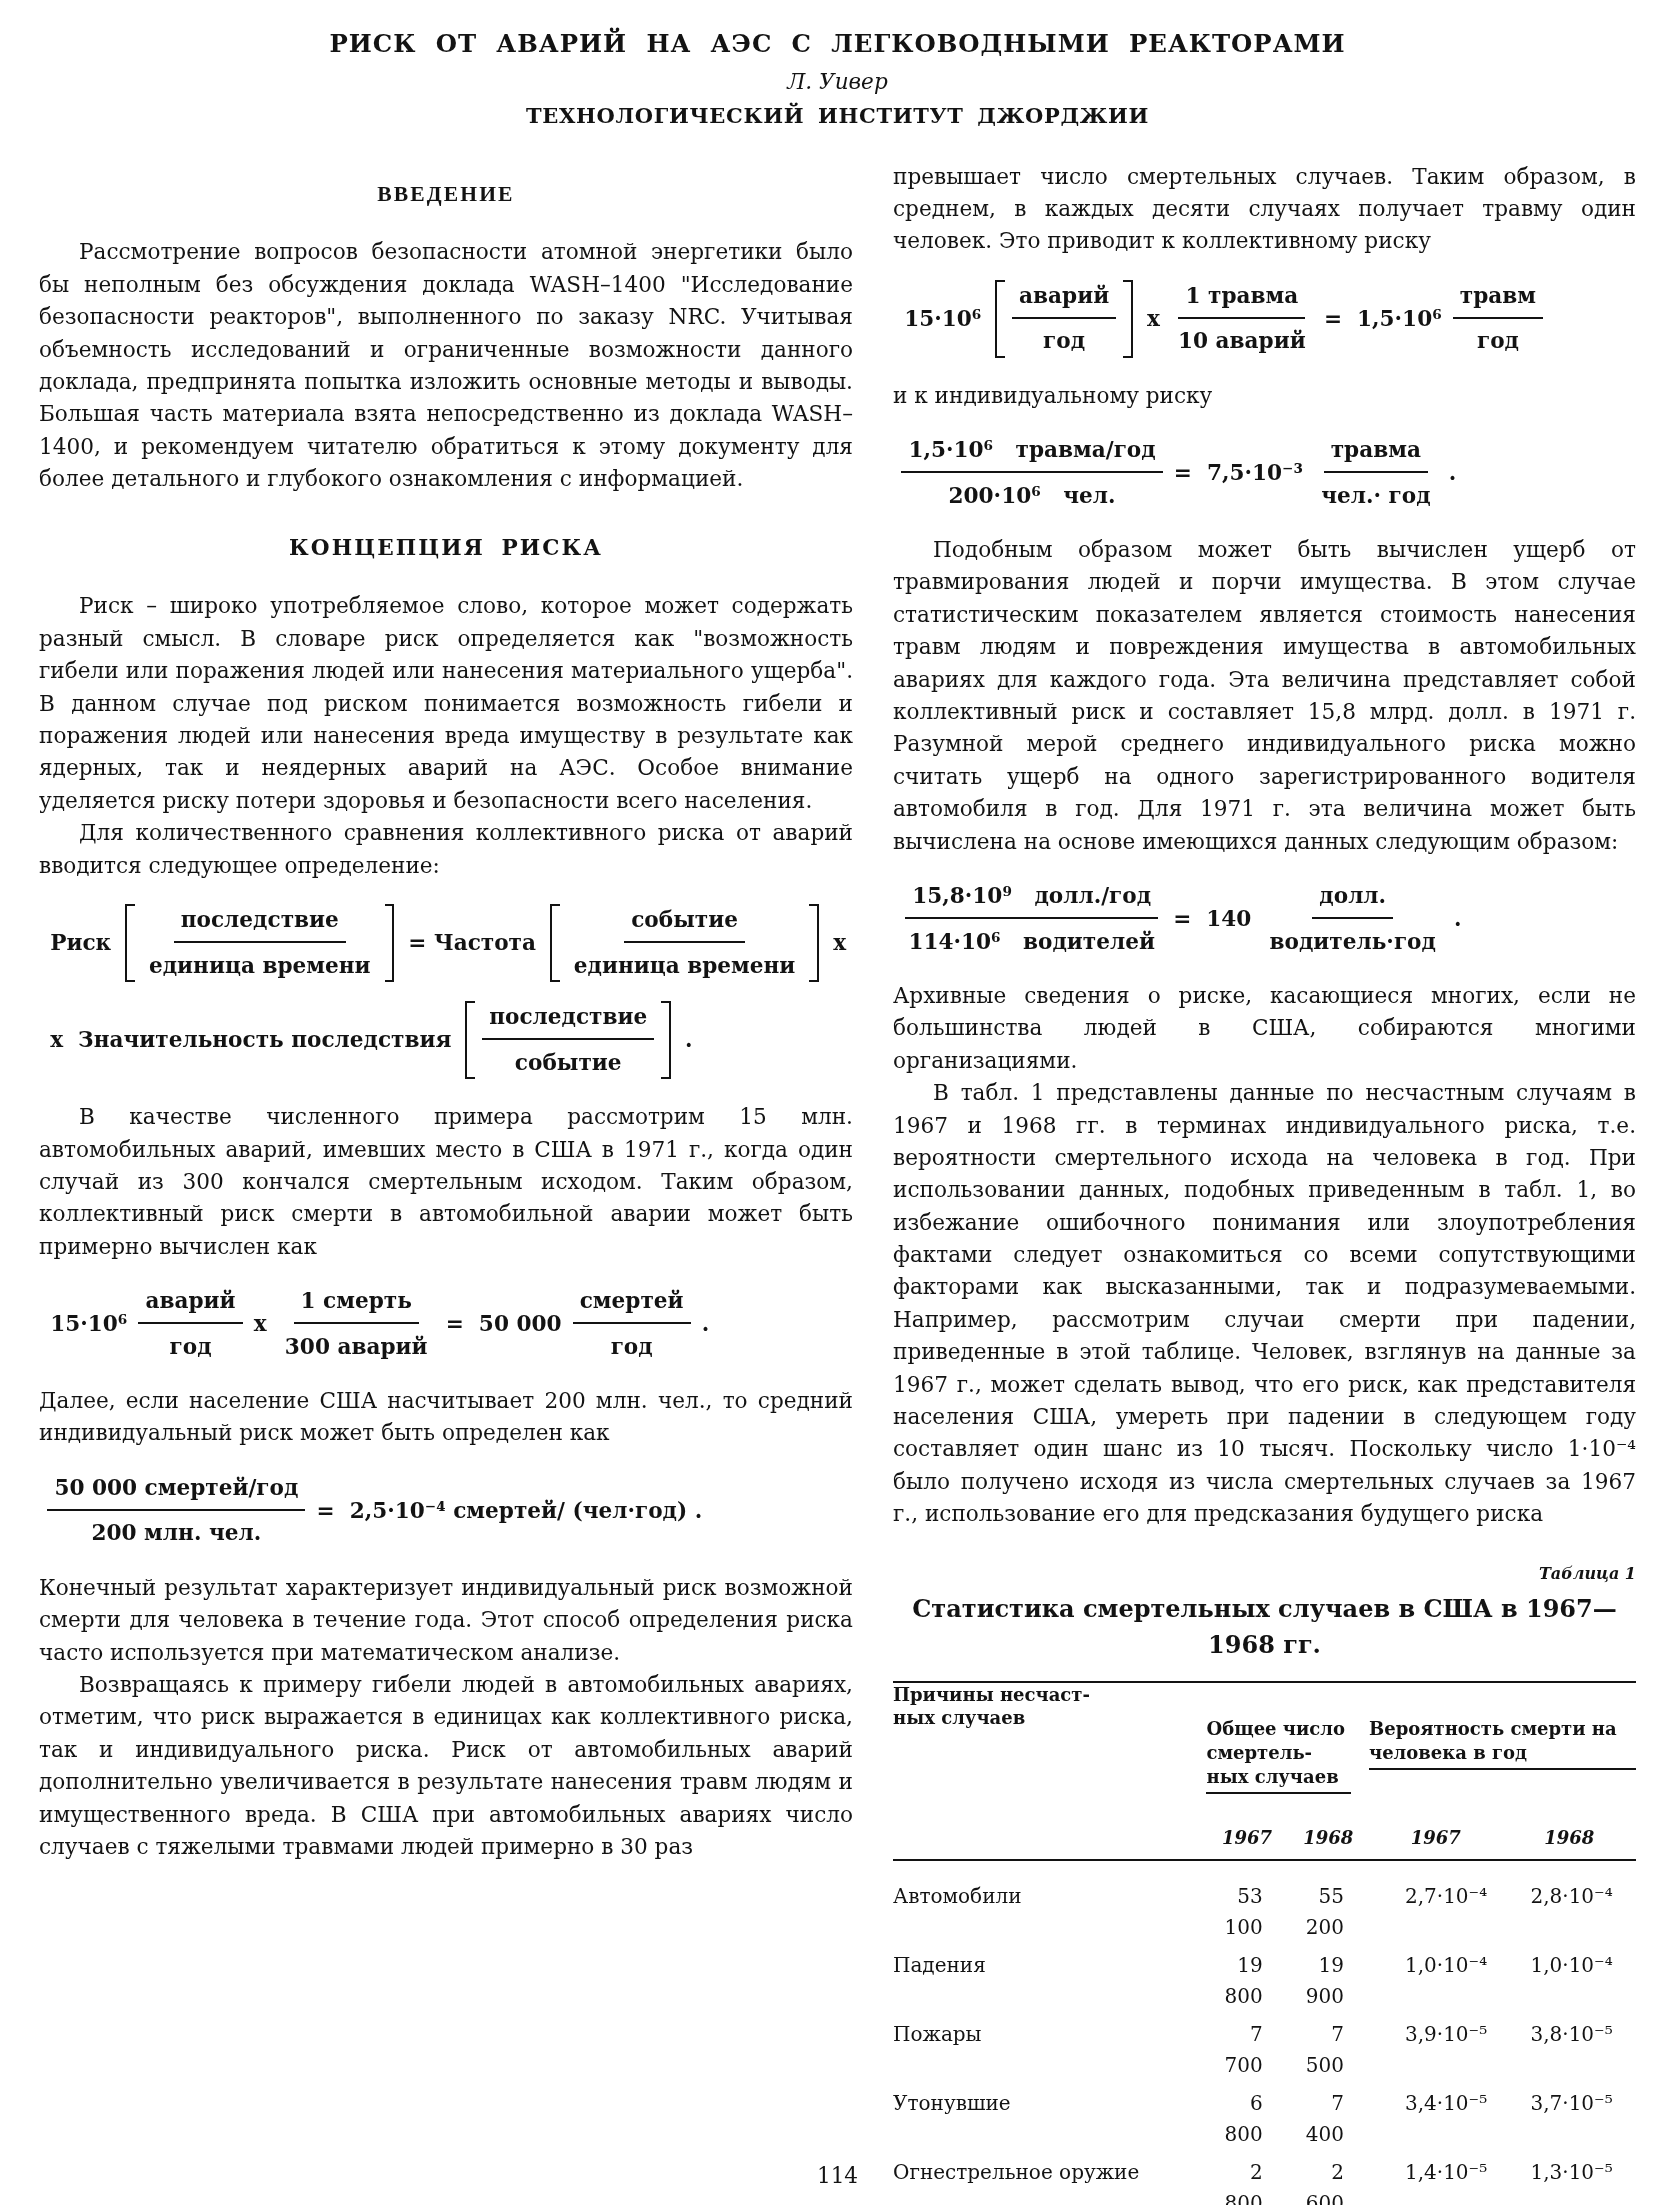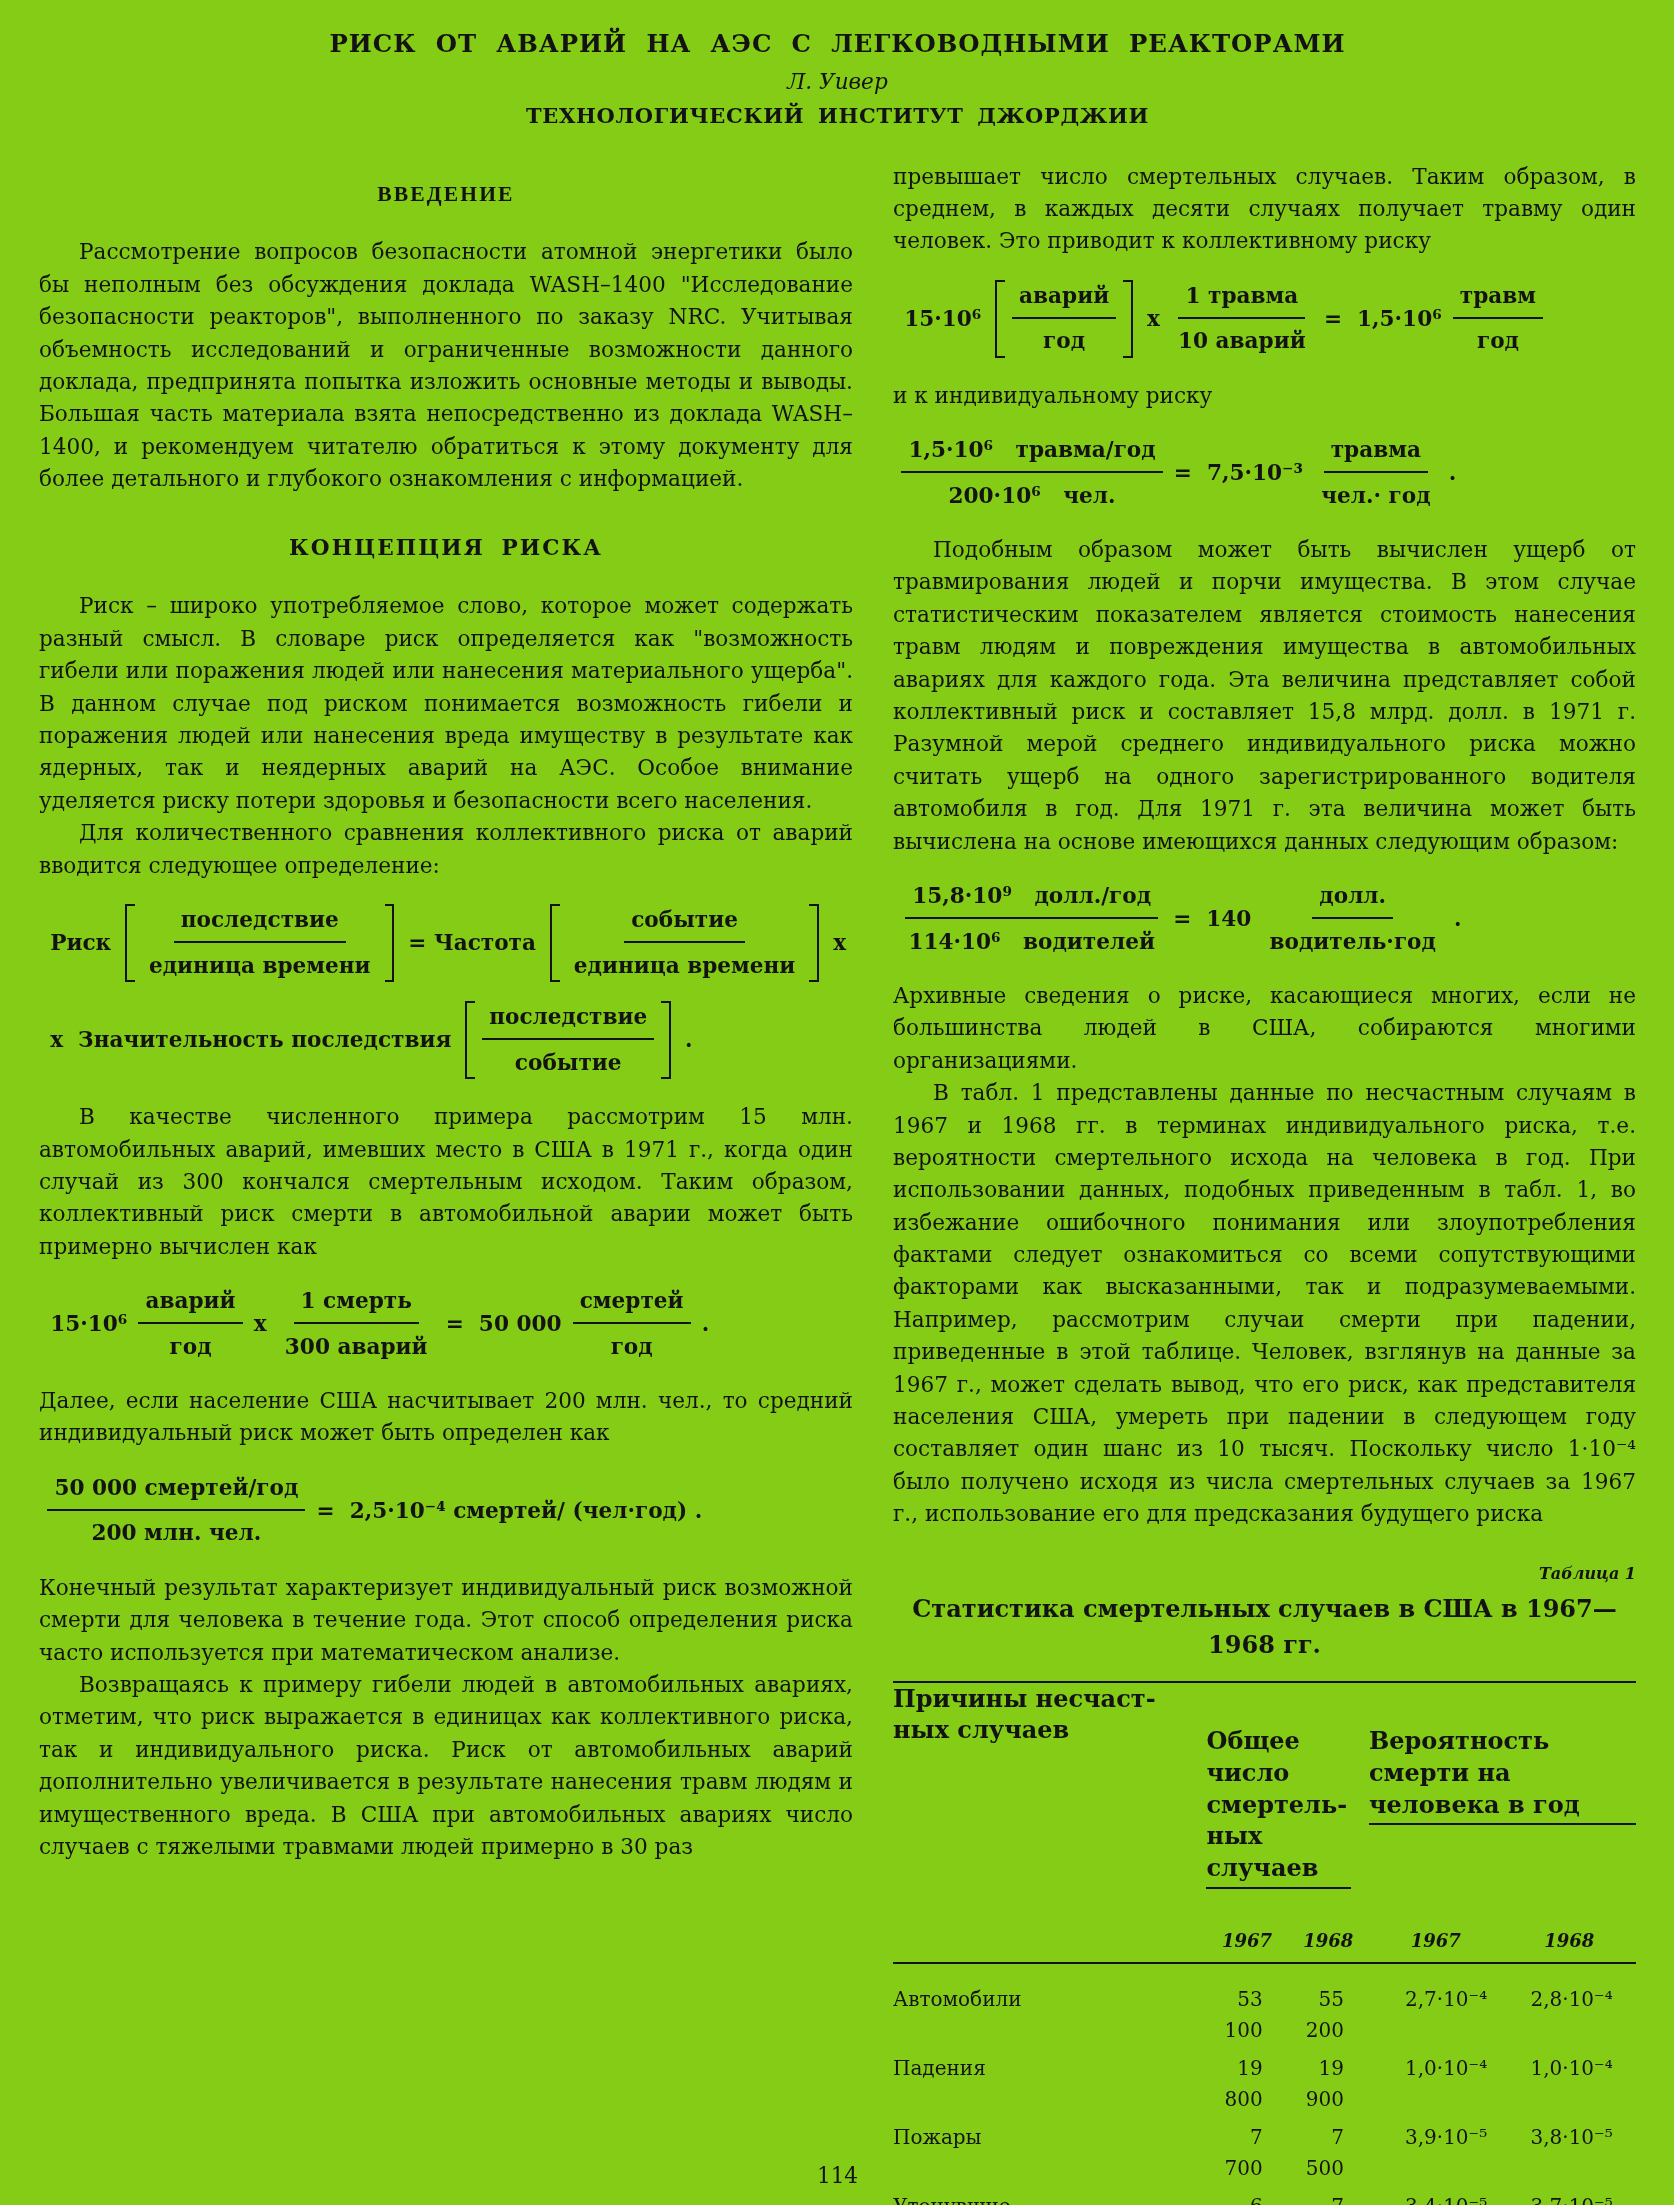--- a/index.html
+++ b/index.html
@@ -4,21 +4,21 @@
 <title>Paper page</title>
 <style>
   * { margin: 0; padding: 0; box-sizing: border-box; }
   html, body { width: 1675px; height: 2205px; }
   body {
     background: #e9e7e2;
     font-family: "DejaVu Serif", "Liberation Serif", serif;
   }
   .page {
     width: 1675px; height: 2205px;
-    background: #84cc16;
+    background: #ffffff;
     color: #131313;
     padding: 25px 39px 63px 39px;
     position: relative;
     overflow: hidden;
   }
   
   .doc-title {
     text-align: center;
     font-size: 24.4px;
     font-weight: bold;
@@ -74,21 +74,21 @@
   .frac .den { padding: 6.3px 7px 0 7px; }
   .br { align-self: stretch; width: 9.8px; flex: 0 0 auto; }
   .br-l { border-left: 2.8px solid #131313; border-top: 2.8px solid #131313; border-bottom: 2.8px solid #131313; margin-left: 7px; margin-right: 2.8px; }
   .br-r { border-right: 2.8px solid #131313; border-top: 2.8px solid #131313; border-bottom: 2.8px solid #131313; margin-left: 2.8px; margin-right: 7px; }
   
   .table-block { margin-top: 31px; }
   .table-label { text-align: right; font-style: italic; font-weight: bold; font-size: 16px; }
   .table-title { text-align: center; font-weight: bold; font-size: 24px; margin-top: 5px; margin-bottom: 18px; }
   table.stats { width: 100%; border-collapse: collapse; border-top: 2.8px solid #131313; table-layout: fixed; }
   table.stats th, table.stats td { vertical-align: top; }
-  thead th { font-weight: bold; font-size: 24px; line-height: 1.32; text-align: left; white-space: pre-line; }
+  thead th { font-weight: bold; font-size: 18px; line-height: 1.32; text-align: left; white-space: pre-line; }
   th.h-causes { width: 27%; vertical-align: middle; border-bottom: 2.8px solid #131313; padding-right: 7px; }
   th.grp { padding-top: 11px; }
   th.grp .grp-inner { border-bottom: 2.1px solid #131313; padding-bottom: 3px; margin-right: 18px; }
   th.grp-prob .grp-inner { margin-right: 0; }
   tr.years th { border-bottom: 2.8px solid #131313; font-size: 18px; text-align: center; padding: 8.4px 0 9.8px 0; white-space: normal; font-style: italic; }
   td { font-size: 20px; padding: 3.5px 0; line-height: 1.55; }
   td.c-cause { text-align: left; padding-right: 8.4px; }
   .w-d1 { width: 14%; }
   .w-d2 { width: 19%; }
   .w-p1 { width: 23%; }

